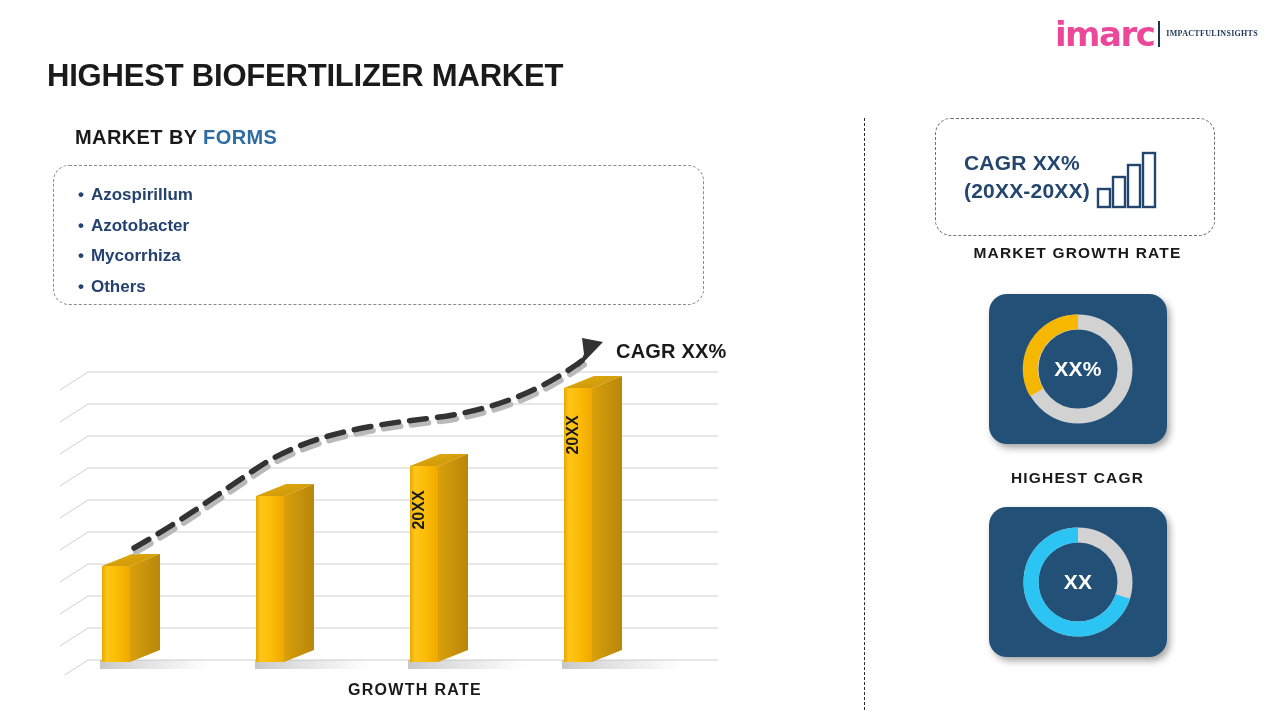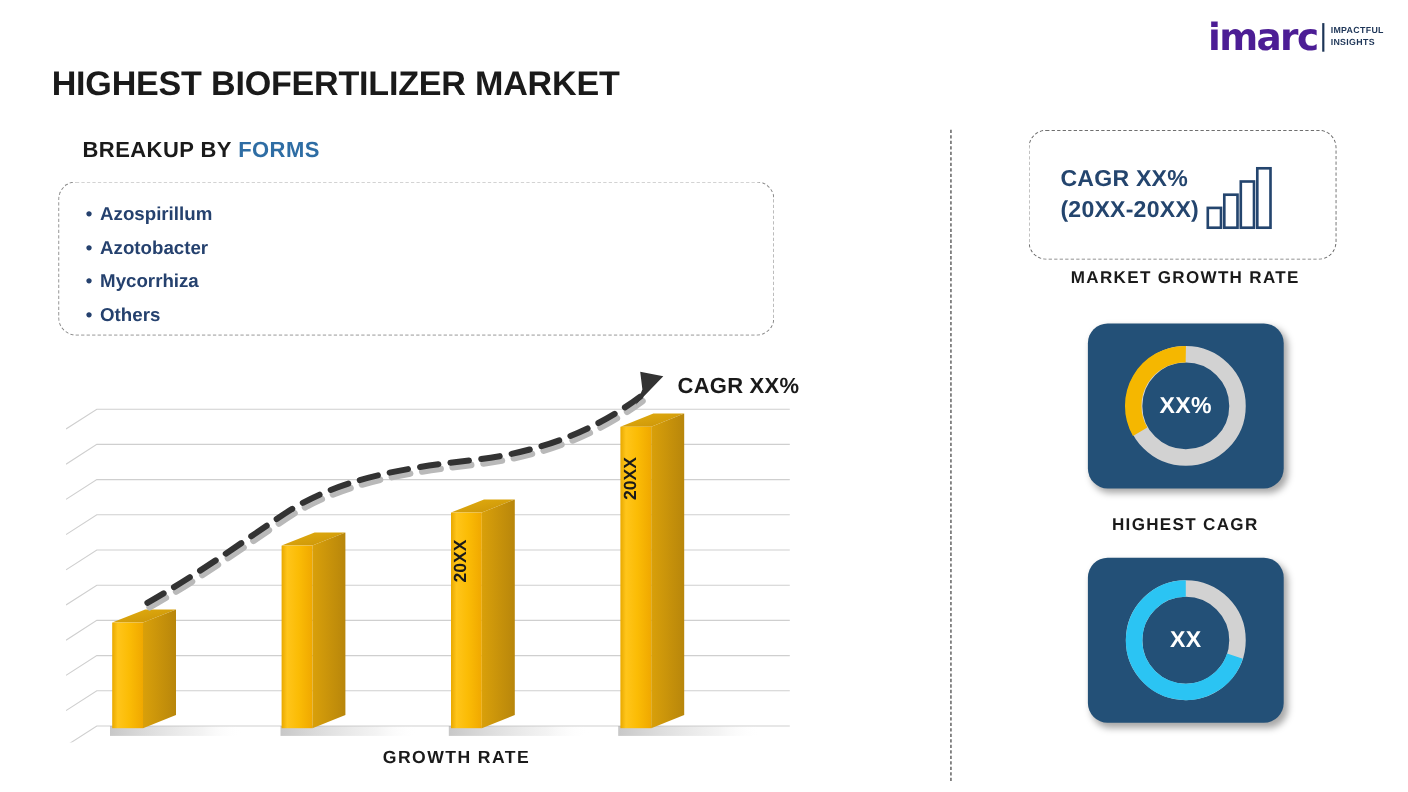--- a/index.html
+++ b/index.html
@@ -19,40 +19,41 @@
     top: 14px;
     right: 22px;
     display: flex;
     align-items: center;
     height: 40px;
   }
   #logo-wordmark {
     font-family: "DejaVu Sans", sans-serif;
     font-size: 34px;
     font-weight: 700;
-    color: #4c1d95;
+    color: #ec4899;
     letter-spacing: -1.5px;
     line-height: 1;
     position: relative;
   }
   #logo-divider {
     width: 2px;
     height: 26px;
     background: #1d3557;
     margin: 0 6px 0 4px;
   }
   #logo-tagline {
     display: flex;
-    flex-direction: column;
+    flex-direction: row;
     justify-content: center;
     font-size: 8px;
     font-weight: 700;
     color: #1d3557;
     line-height: 1.35;
     letter-spacing: 0.3px;
+    font-family: Liberation Serif, serif;
   }
 
   
   #page-title {
     position: absolute;
     left: 47px;
     top: 58px;
     font-size: 31px;
     font-weight: 700;
     color: #1a1a1a;
@@ -211,21 +212,21 @@
   <div id="logo-divider"></div>
   <div id="logo-tagline">
     <span>IMPACTFUL</span>
     <span>INSIGHTS</span>
   </div>
 </div>
 
 <div id="page-title">HIGHEST BIOFERTILIZER MARKET</div>
 
 <div id="breakup-heading">
-  <span>BREAKUP BY </span><span class="accent">FORMS</span>
+  <span>MARKET BY </span><span class="accent">FORMS</span>
 </div>
 
 <div id="segments-box">
   <div class="bullet-item">
     <span class="bullet-dot">•</span><span>Azospirillum</span>
   </div>
   <div class="bullet-item">
     <span class="bullet-dot">•</span><span>Azotobacter</span>
   </div>
   <div class="bullet-item">

